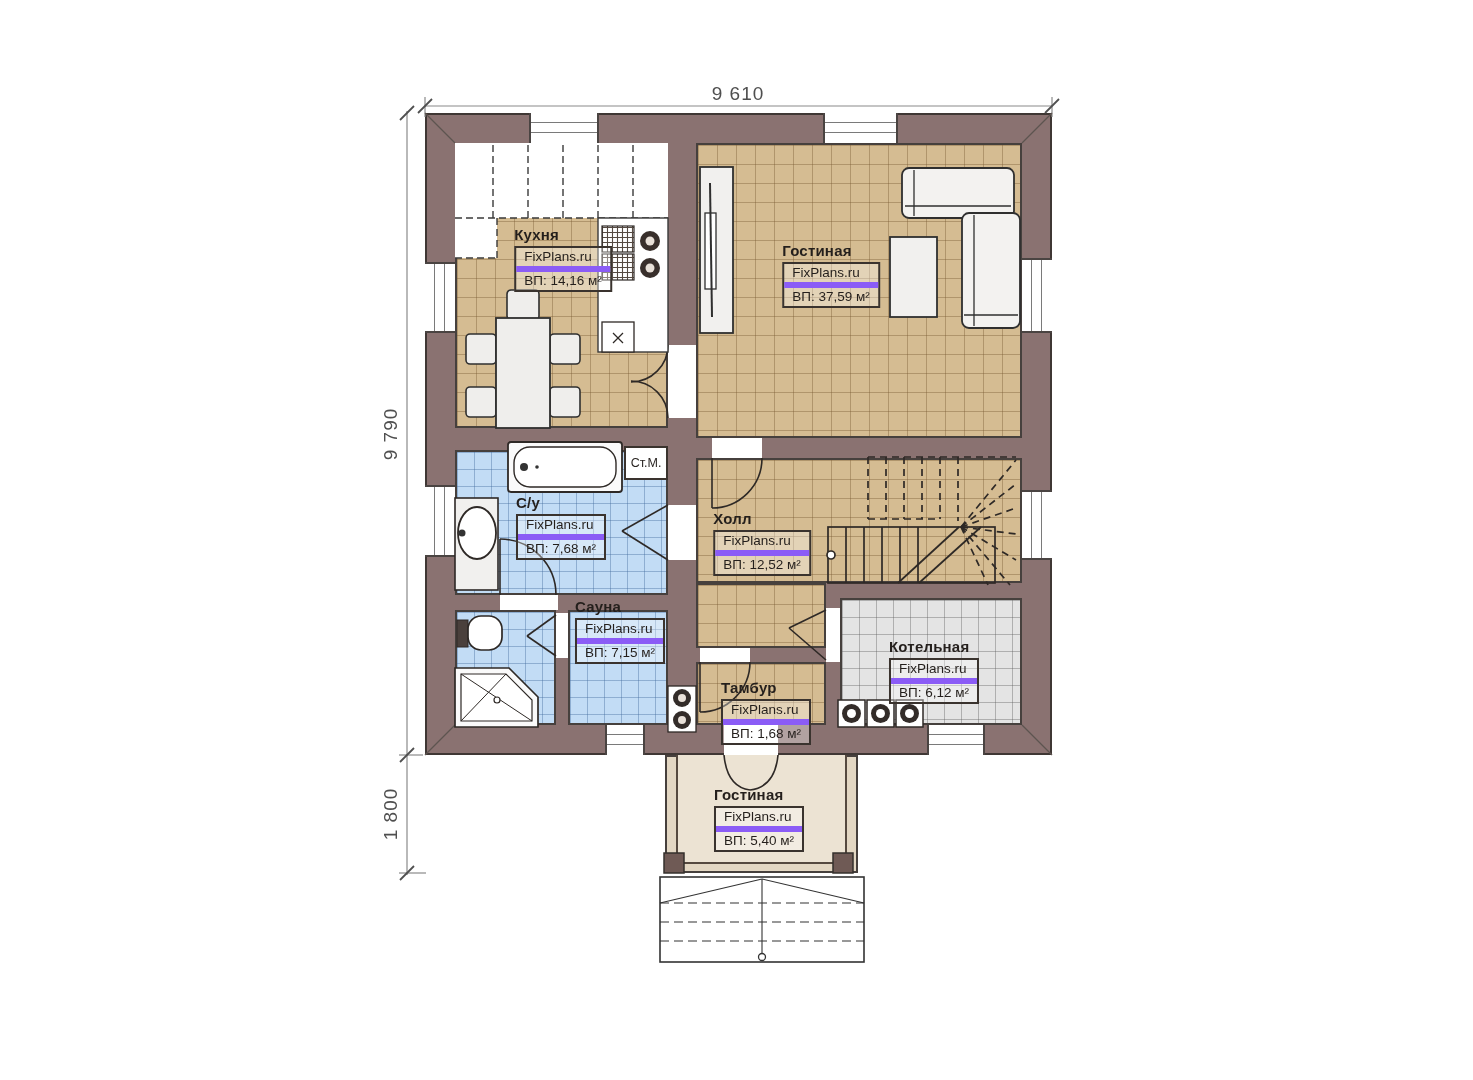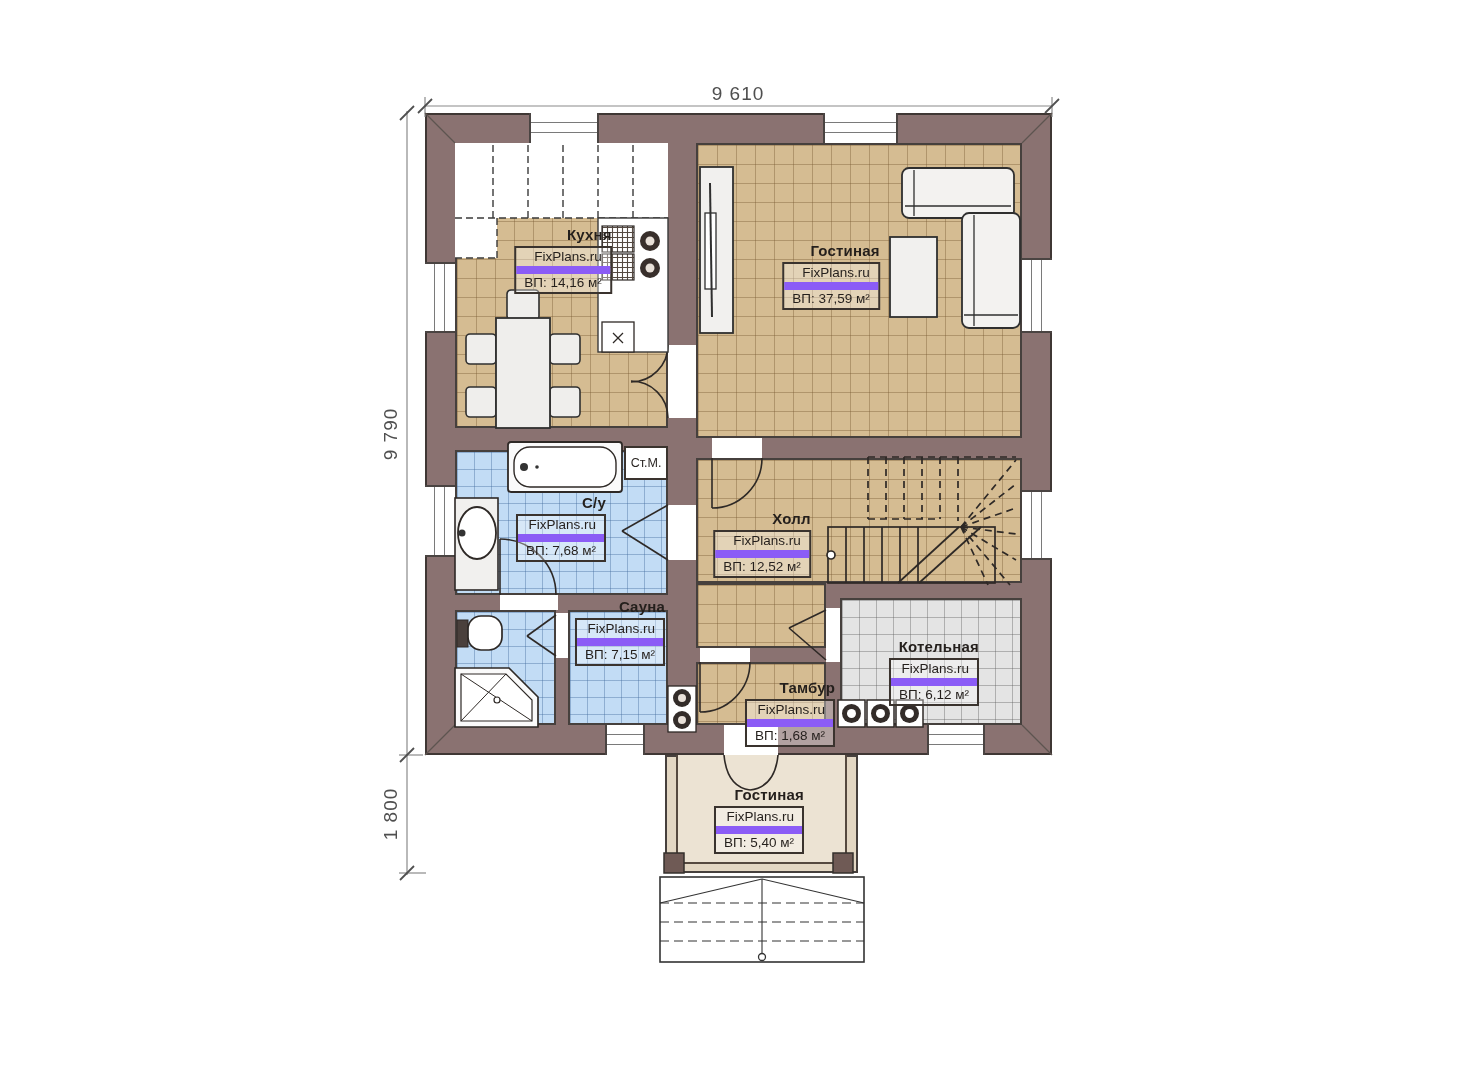--- a/index.html
+++ b/index.html
@@ -26,24 +26,24 @@
   .floor-porch-inner{background:#ece3d3;border-width:0 2px 2px 2px;border-style:solid;border-color:#55493f;}
   
   .win{position:absolute;background-color:#fff;box-sizing:border-box;}
   .win-h{border-left:2px solid #4a4442;border-right:2px solid #4a4442;
     background-image:linear-gradient(#7a7a7a,#7a7a7a),linear-gradient(#7a7a7a,#7a7a7a);
     background-repeat:no-repeat;background-size:100% 1px;background-position:0 9px,0 19px;}
   .win-v{border-top:2px solid #4a4442;border-bottom:2px solid #4a4442;
     background-image:linear-gradient(#7a7a7a,#7a7a7a),linear-gradient(#7a7a7a,#7a7a7a);
     background-repeat:no-repeat;background-size:1px 100%;background-position:9px 0,19px 0;}
   
-  .room-label{position:absolute;transform:translateX(-50%);text-align:right;color:#241f1c;z-index:30;}
+  .room-label{position:absolute;transform:translateX(-50%);text-align:left;color:#241f1c;z-index:30;}
   .room-name{font-weight:bold;font-size:15px;letter-spacing:.2px;margin-bottom:3px;white-space:nowrap;}
   .label-box{display:inline-block;border:2px solid #3a332e;background:rgba(255,255,255,.34);}
-  .label-box .brand{padding:1px 8px 2px;font-size:13.5px;border-bottom:8px solid #8b5cf6;white-space:nowrap;}
+  .label-box .brand{padding:1px 8px 2px;font-size:13.5px;border-bottom:6px solid #8b5cf6;white-space:nowrap;}
   .label-box .area{padding:1px 8px 2px;font-size:13.5px;white-space:nowrap;}
   .dim-text{position:absolute;color:#4f4f4f;font-size:19px;letter-spacing:1px;z-index:25;white-space:nowrap;}
   .dim-vert{transform:translate(-50%,-50%) rotate(-90deg);}
   .dim-horiz{transform:translateX(-50%);}
   .stm-box{position:absolute;background:#fff;border:2px solid #3a332e;display:flex;align-items:center;
     justify-content:center;font-size:12.5px;color:#2a2522;z-index:20;box-sizing:border-box;}
   svg.overlay{position:absolute;left:0;top:0;z-index:15;}
 </style>
 </head>
 <body>
@@ -324,21 +324,21 @@
   </div>
 
   <div class="room-label" style="left:620px;top:598px;">
     <div class="room-name">Сауна</div>
     <div class="label-box">
       <div class="brand">FixPlans.ru</div>
       <div class="area">ВП: 7,15 м²</div>
     </div>
   </div>
 
-  <div class="room-label" style="left:766px;top:679px;padding-left:48px;">
+  <div class="room-label" style="left:766px;top:679px;">
     <div class="room-name">Тамбур</div>
     <div class="label-box">
       <div class="brand">FixPlans.ru</div>
       <div class="area">ВП: 1,68 м²</div>
     </div>
   </div>
 
   <div class="room-label" style="left:934px;top:638px;">
     <div class="room-name">Котельная</div>
     <div class="label-box">

